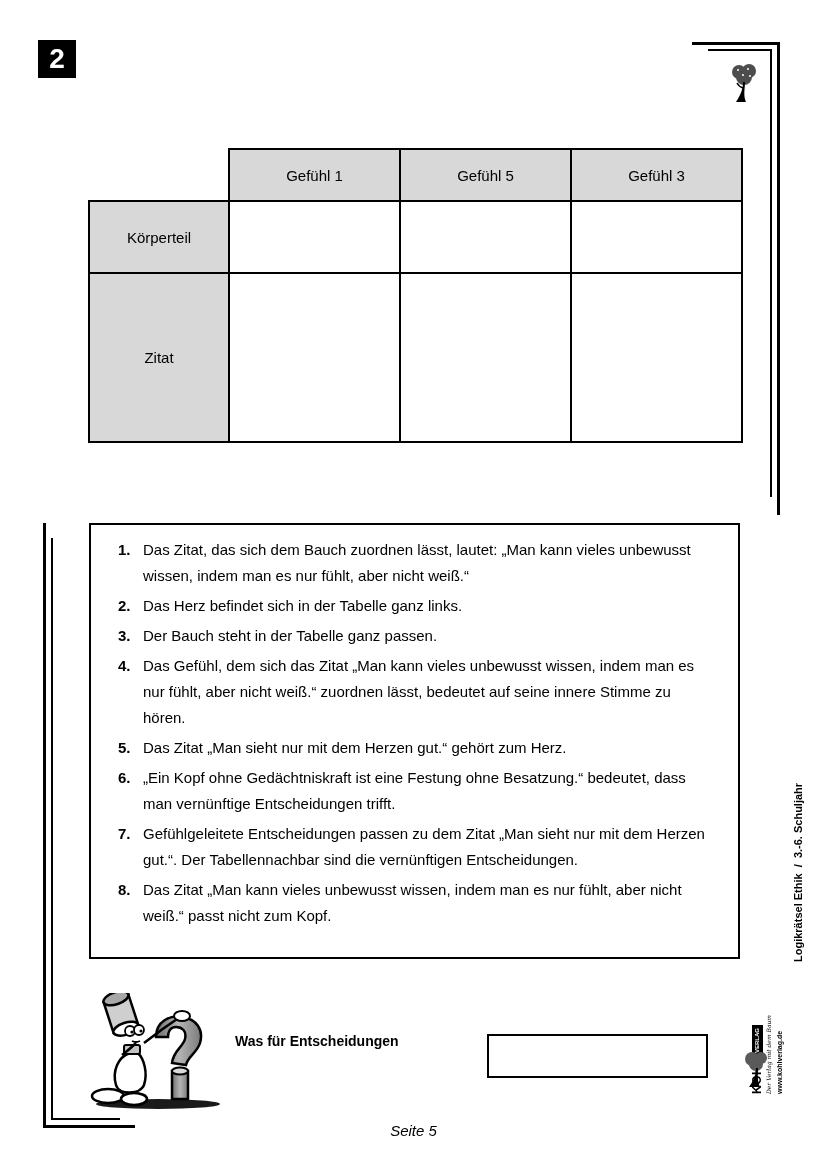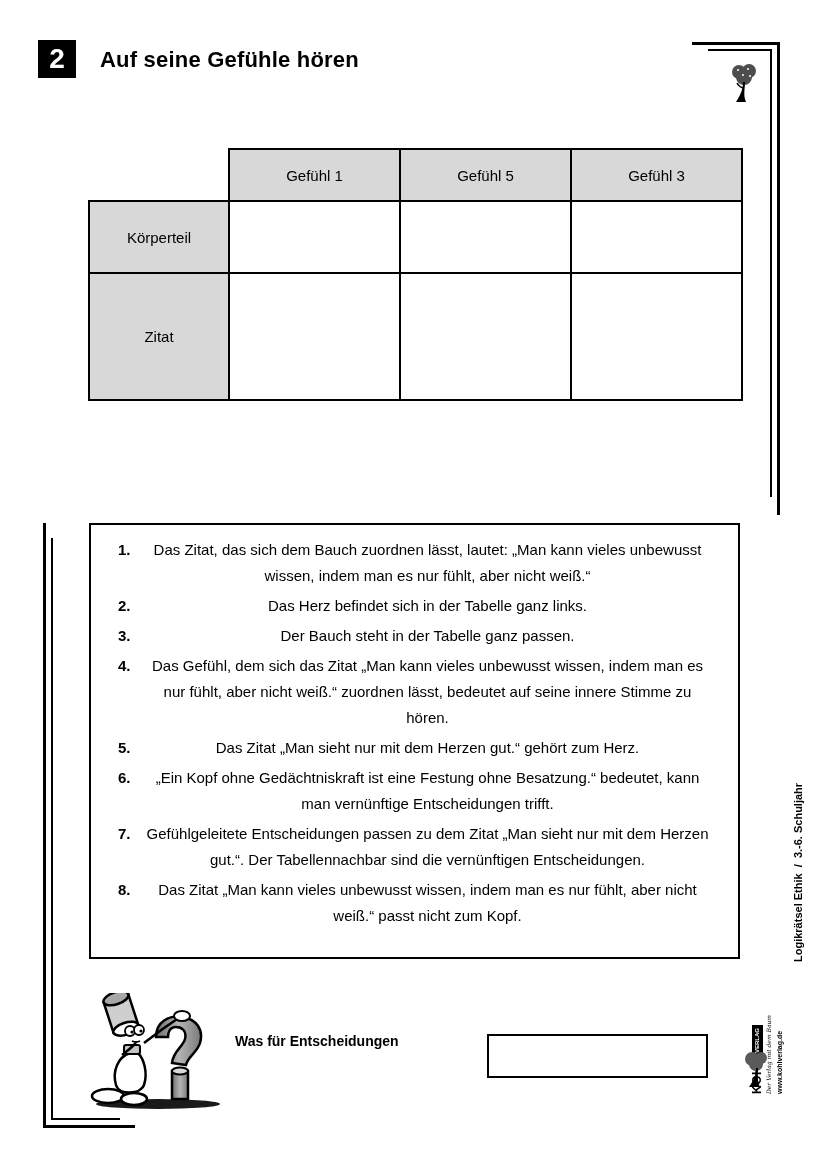--- a/index.html
+++ b/index.html
@@ -56,36 +56,36 @@
   .logic-table td, .logic-table th {
     border:2px solid #000;
     font-size:15px; text-align:center; vertical-align:middle;
     background:#fff;
   }
   .logic-table th { background:#d8d8d8; font-weight:normal; }
   .logic-table .corner-cell { border:none; background:transparent; }
   .col-rowhead { width:140px; } .col-data { width:171px; }
   .row-head   { height:52px; }
   .row-body   { height:72px; }
-  .row-zitat  { height:127px; }
+  .row-zitat  { height:169px; }
   
   .clue-box {
     position:absolute; left:89px; top:523px;
     width:651px; height:436px;
     border:2px solid #000;
     padding:12px 26px 0 27px;
   }
   .clue-list { list-style:none; }
   .clue-item {
     display:flex; align-items:flex-start;
     font-size:15px; line-height:26px;
     margin-bottom:4px;
   }
   .clue-num { flex:0 0 25px; font-weight:bold; }
-  .clue-text { flex:1;text-align:center; }
+  .clue-text { flex:1; }
   
   .mascot { position:absolute; left:78px; top:993px; }
   .question-text {
     position:absolute; left:235px; top:1028px;
     font-size:14px; font-weight:bold; line-height:26px;
   }
   .answer-box {
     position:absolute; left:487px; top:1034px;
     width:221px; height:44px;
     border:2px solid #000; background:#fff;
@@ -120,21 +120,20 @@
   }
   .pub-site { font-size:7px; font-weight:bold; margin-top:2px; }
   .tree-bottom { position:absolute; left:744px; top:1050px; }
 </style>
 </head>
 <body>
 
 <div class="page">
 
   <div class="num-badge">2</div>
-  <h1 class="page-title">Auf seine Gefühle hören</h1>
 
   <div class="corner-tr-outer"></div>
   <div class="corner-tr-inner"></div>
   <div class="corner-bl-outer"></div>
   <div class="corner-bl-inner"></div>
 
   <div class="tree-top">
     <svg width="28" height="44" viewBox="0 0 28 44">
       <circle cx="9" cy="10" r="7" fill="#4d4d4d"></circle>
       <circle cx="19" cy="9" r="7" fill="#4d4d4d"></circle>
@@ -194,21 +193,21 @@
       <li class="clue-item">
         <span class="clue-num">4.</span>
         <span class="clue-text">Das Gefühl, dem sich das Zitat „Man kann vieles unbewusst wissen, indem man es nur fühlt, aber nicht weiß.“ zuordnen lässt, bedeutet auf seine innere Stimme zu hören.</span>
       </li>
       <li class="clue-item">
         <span class="clue-num">5.</span>
         <span class="clue-text">Das Zitat „Man sieht nur mit dem Herzen gut.“ gehört zum Herz.</span>
       </li>
       <li class="clue-item">
         <span class="clue-num">6.</span>
-        <span class="clue-text">„Ein Kopf ohne Gedächtniskraft ist eine Festung ohne Besatzung.“ bedeutet, kann man vernünftige Entscheidungen trifft.</span>
+        <span class="clue-text">„Ein Kopf ohne Gedächtniskraft ist eine Festung ohne Besatzung.“ bedeutet, dass man vernünftige Entscheidungen trifft.</span>
       </li>
       <li class="clue-item">
         <span class="clue-num">7.</span>
         <span class="clue-text">Gefühlgeleitete Entscheidungen passen zu dem Zitat „Man sieht nur mit dem Herzen gut.“. Der Tabellennachbar sind die vernünftigen Entscheidungen.</span>
       </li>
       <li class="clue-item">
         <span class="clue-num">8.</span>
         <span class="clue-text">Das Zitat „Man kann vieles unbewusst wissen, indem man es nur fühlt, aber nicht weiß.“ passt nicht zum Kopf.</span>
       </li>
     </ol>
@@ -254,20 +253,21 @@
 
       <path d="M44 62 Q52 56 58 50" fill="none" stroke="#000" stroke-width="2.5"></path>
     </svg>
   </div>
 
   <div class="question-text">
     <div>Was für Entscheidungen</div>
   </div>
   <div class="answer-box"></div>
 
+  <div class="footer-page">Seite 5</div>
 
   <div class="side-strip">
     <div>Logikrätsel Ethik  /  3.-6. Schuljahr</div>
     
   </div>
 
   <div class="publisher-block">
     <div class="pub-row">
       <span class="pub-name">KOHL</span>
       <span class="pub-suffix">VERLAG</span>

